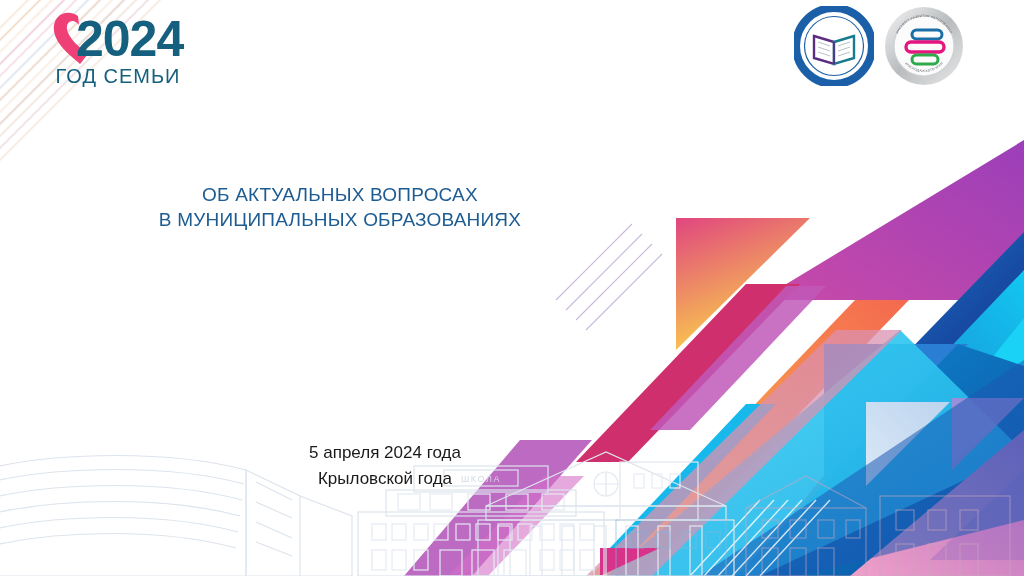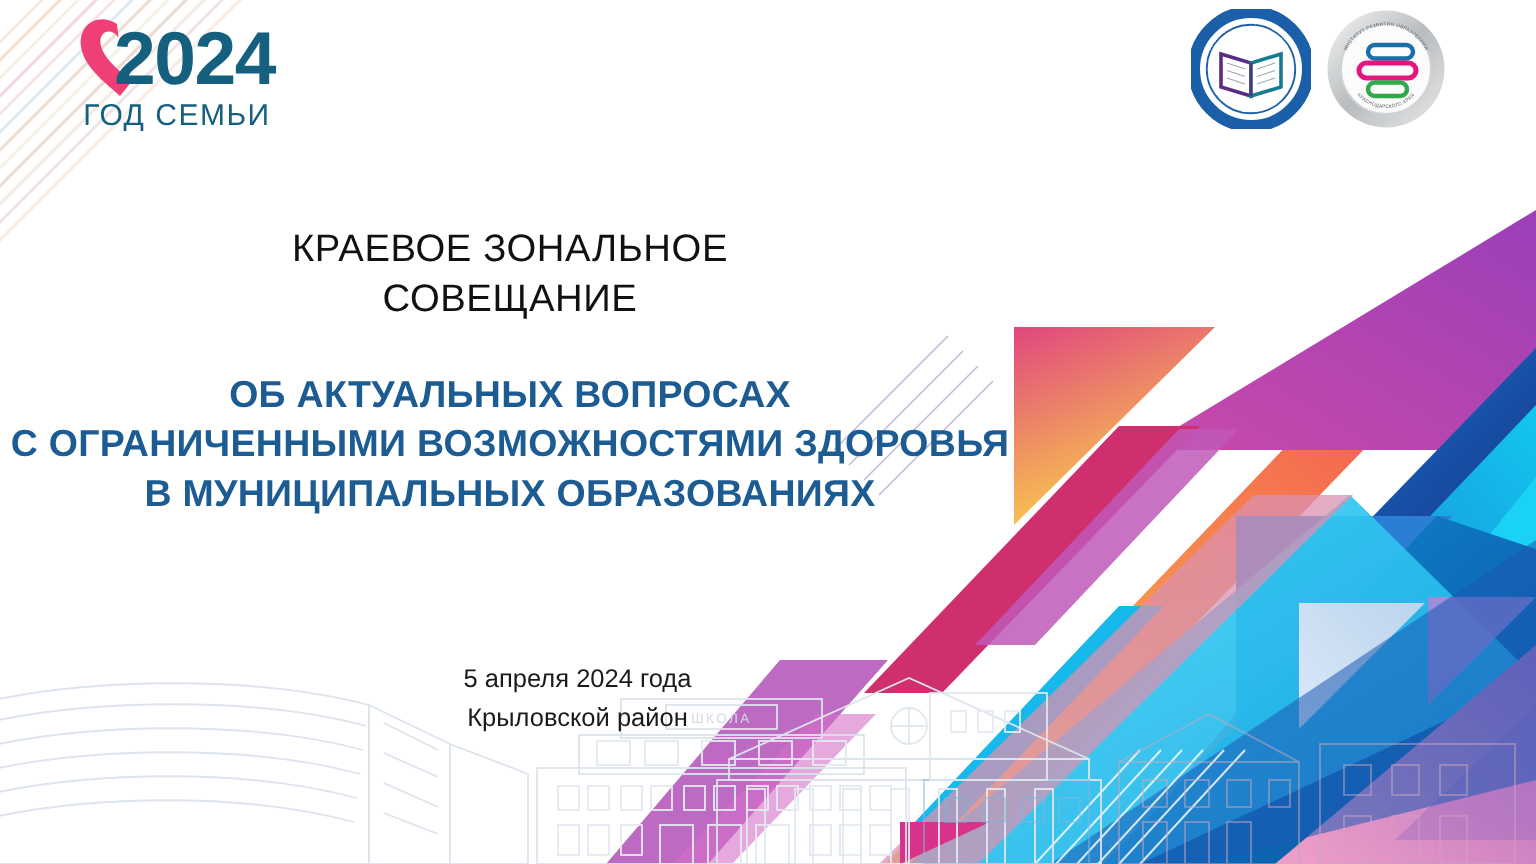--- a/index.html
+++ b/index.html
@@ -26,21 +26,21 @@
   
   .text-block{
     position:absolute;left:0;top:150px;width:680px;text-align:center;
   }
   .main-title{
     color:#111111;font-size:25.5px;font-weight:400;letter-spacing:.4px;
     line-height:1.28;margin:0;
   }
   .main-title .ln{display:block;}
   .sub-title{
-    margin:32px 0 0 0;color:#1d5c92;font-size:25px;font-weight:700;
+    margin:32px 0 0 0;color:#1d5c92;font-size:19px;font-weight:400;
     letter-spacing:.2px;line-height:1.32;
   }
   .sub-title .ln{display:block;white-space:nowrap;}
 
   .footer-block{
     position:absolute;left:0;top:440px;width:770px;text-align:center;
     color:#1a1a1a;font-size:17px;line-height:1.5;
   }
   .footer-block .ln{display:block;text-align:center;}
 </style>
@@ -340,29 +340,24 @@
         <g>
           <rect x="28" y="24" width="30" height="9" rx="4.5" fill="none" stroke="#1b6fa8" stroke-width="3"></rect>
           <rect x="22" y="36" width="38" height="10" rx="5" fill="none" stroke="#e5157f" stroke-width="3.4"></rect>
           <rect x="28" y="49" width="26" height="9" rx="4.5" fill="none" stroke="#2faa4a" stroke-width="3"></rect>
         </g>
       </svg>
     </div>
   </div>
 
   <div class="text-block">
-    <h1 class="main-title">
-      <span class="ln">КРАЕВОЕ ЗОНАЛЬНОЕ</span>
-      <span class="ln">СОВЕЩАНИЕ</span>
-    </h1>
     <div class="sub-title">
       <span class="ln">ОБ АКТУАЛЬНЫХ ВОПРОСАХ</span>
-      <span class="ln">С ОГРАНИЧЕННЫМИ ВОЗМОЖНОСТЯМИ ЗДОРОВЬЯ</span>
       <span class="ln">В МУНИЦИПАЛЬНЫХ ОБРАЗОВАНИЯХ</span>
     </div>
   </div>
 
   <div class="footer-block">
     <span class="ln">5 апреля 2024 года</span>
-    <span class="ln">Крыловской район</span>
+    <span class="ln">Крыловской года</span>
   </div>
 
 </div>
 
 </body></html>

